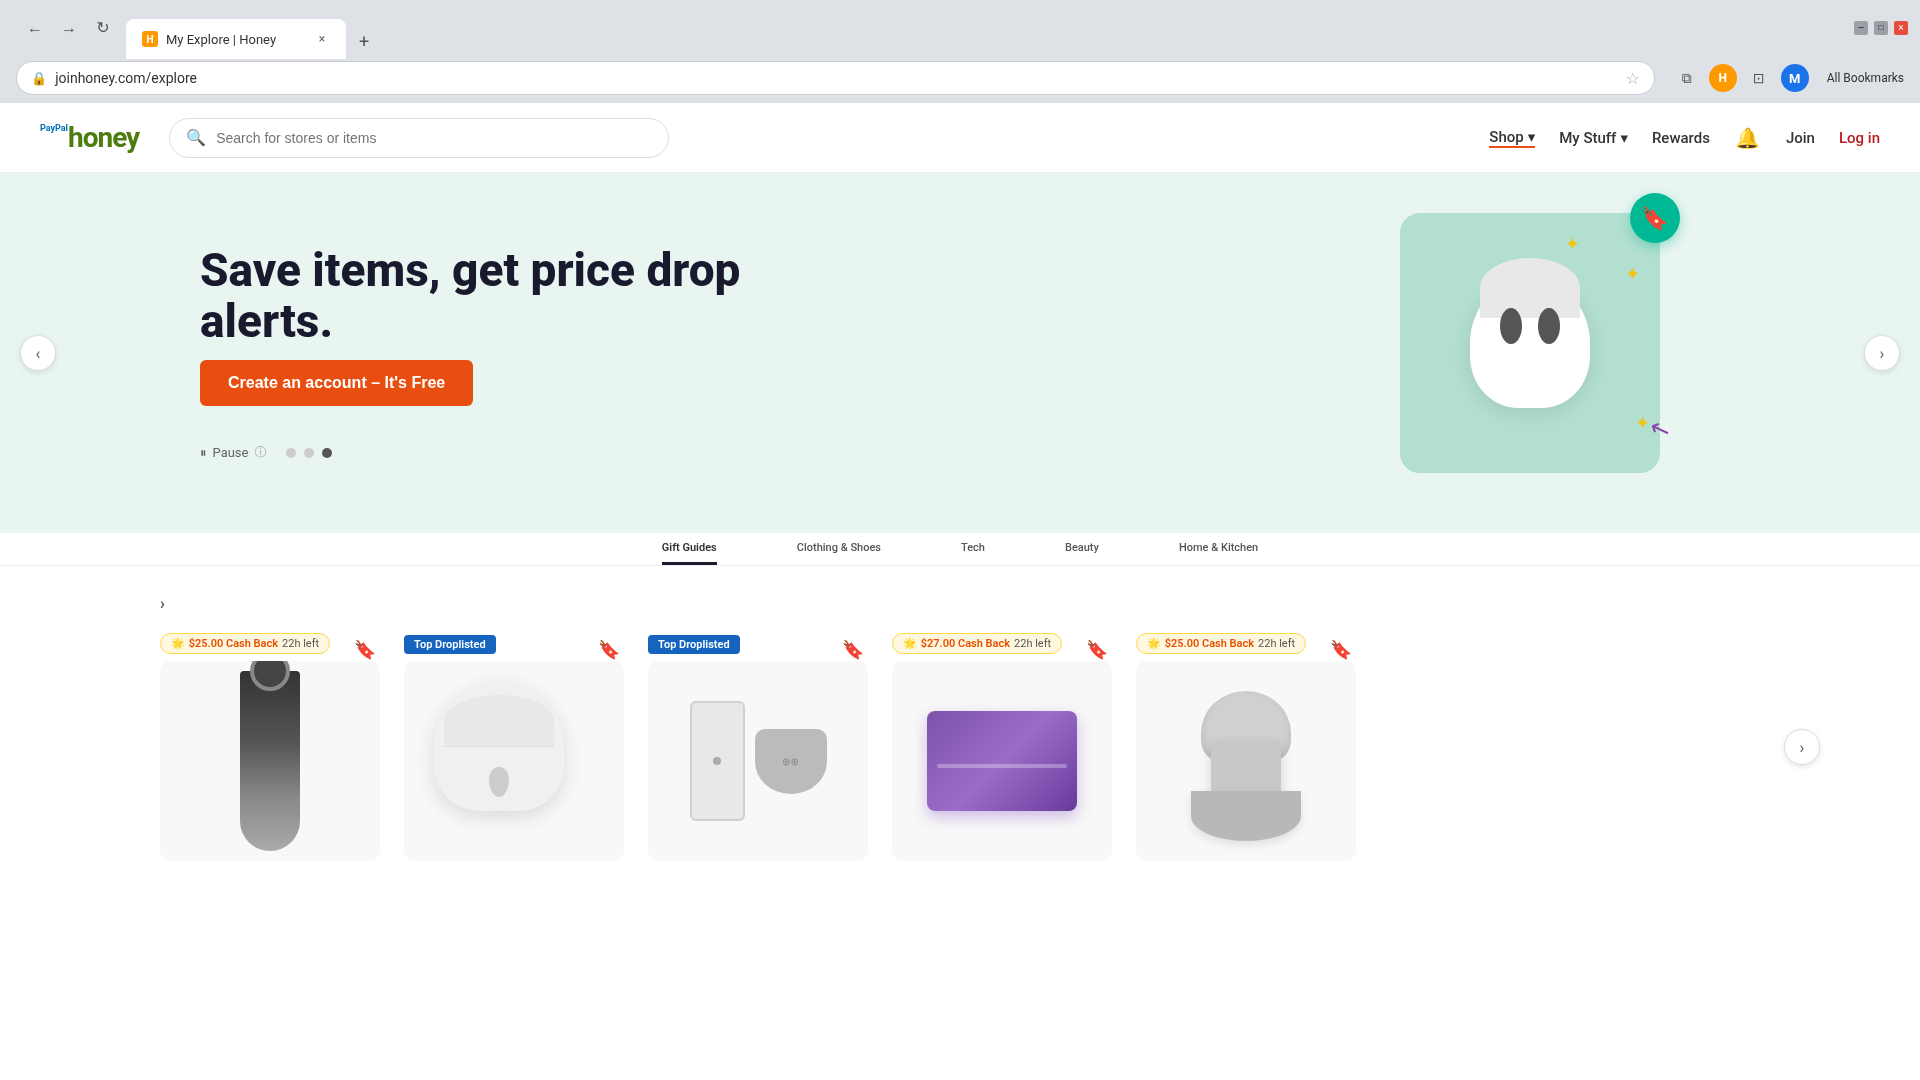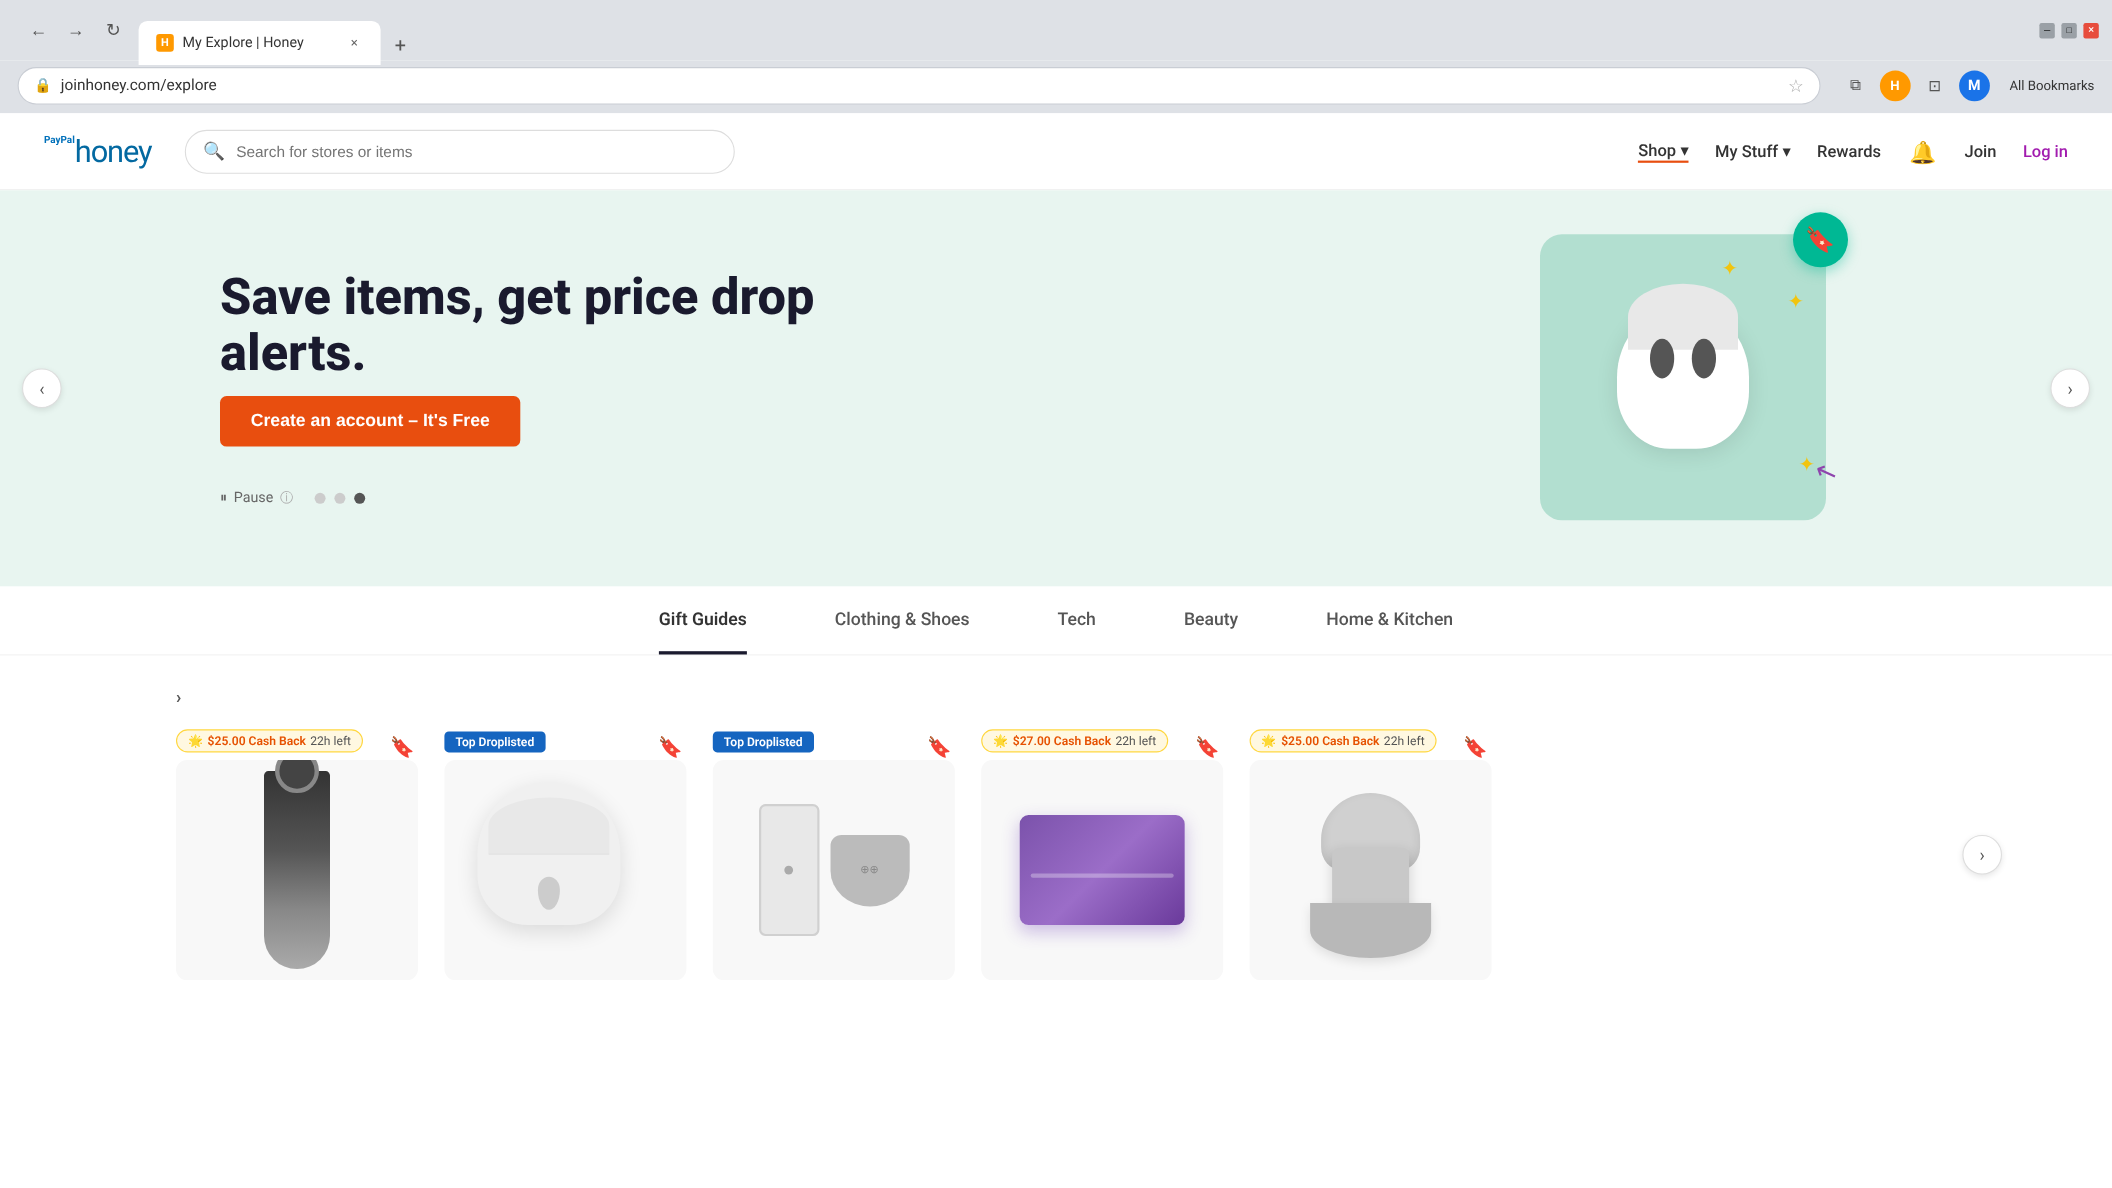--- a/index.html
+++ b/index.html
@@ -32,21 +32,21 @@
     
     .site-header { background: #fff; height: 70px; display: flex; align-items: center; padding: 0 40px; border-bottom: 1px solid #eee; gap: 30px; }
     .logo { display: flex; align-items: center; gap: 6px; cursor: pointer; }
     .search-bar { flex: 1; max-width: 500px; height: 40px; border: 1.5px solid #ddd; border-radius: 24px; display: flex; align-items: center; padding: 0 16px; gap: 10px; cursor: text; }
     .search-bar input { border: none; outline: none; flex: 1; font-size: 14px; color: #666; background: transparent; }
     .header-nav { display: flex; align-items: center; gap: 24px; margin-left: auto; }
     .nav-item { font-size: 15px; color: #333; cursor: pointer; display: flex; align-items: center; gap: 4px; font-weight: 500; }
     .nav-underline { border-bottom: 2px solid #e84e0f; }
     .bell-icon { width: 28px; height: 28px; display: flex; align-items: center; justify-content: center; cursor: pointer; color: #555; font-size: 20px; }
     .join-btn { font-size: 15px; color: #333; cursor: pointer; font-weight: 500; }
-    .login-btn { font-size: 15px; color: #a21caf; cursor: pointer; font-weight: 500; }
+    .login-btn { font-size: 15px; color: #b91c1c; cursor: pointer; font-weight: 500; }
 
     
     .hero { background: #e8f5f0; padding: 40px 200px; display: flex; align-items: center; justify-content: space-between; min-height: 300px; position: relative; }
     .hero-prev, .hero-next { position: absolute; top: 50%; transform: translateY(-50%); width: 36px; height: 36px; border-radius: 50%; background: #fff; border: 1px solid #ddd; display: flex; align-items: center; justify-content: center; cursor: pointer; color: #555; font-size: 16px; box-shadow: 0 2px 6px rgba(0,0,0,0.1); }
     .hero-prev { left: 20px; }
     .hero-next { right: 20px; }
     .hero-content { max-width: 600px; }
     .hero-title { font-size: 46px; font-weight: 800; color: #1a1a2e; line-height: 1.1; margin-bottom: 14px; }
     .hero-subtitle { font-size: 16px; color: #444; margin-bottom: 30px; }
     .hero-cta { background: #e84e0f; color: white; border: none; border-radius: 6px; padding: 14px 28px; font-size: 16px; font-weight: 600; cursor: pointer; }
@@ -62,21 +62,21 @@
     .earbud-right { width: 22px; height: 36px; background: #555; border-radius: 50% 50% 50% 50%; position: absolute; right: 30px; top: 30px; }
     .bookmark-badge { width: 50px; height: 50px; border-radius: 50%; background: #00b894; display: flex; align-items: center; justify-content: center; position: absolute; top: -20px; right: -20px; color: white; font-size: 22px; box-shadow: 0 4px 12px rgba(0,184,148,0.4); }
     .star-decoration { position: absolute; color: #f1c40f; font-size: 18px; }
     .star-1 { top: 20px; right: 80px; }
     .star-2 { top: 50px; right: 20px; }
     .star-3 { bottom: 40px; right: 10px; }
     .cursor-decoration { position: absolute; bottom: 30px; right: -10px; color: #8e44ad; font-size: 24px; transform: rotate(-20deg); }
 
     
     .category-tabs { border-bottom: 1px solid #eee; display: flex; justify-content: center; gap: 80px; padding: 0 40px; background: #fff; }
-    .category-tab { padding: 20px 0; font-size: 16px; color: #555; cursor: pointer; border-bottom: 3px solid transparent; font-weight: 500; }
+    .category-tab { padding: 8px 0; font-size: 11px; color: #555; cursor: pointer; border-bottom: 3px solid transparent; font-weight: 500; }
     .category-tab.active { color: #333; border-bottom: 3px solid #1a1a2e; font-weight: 600; }
 
     
     .products-section { padding: 28px 160px 20px; background: #fff; }
     .section-title { font-size: 22px; font-weight: 700; color: #1a1a2e; margin-bottom: 20px; display: flex; align-items: center; gap: 6px; }
     .section-title-arrow { color: #555; font-size: 16px; }
     .products-row { display: flex; gap: 24px; align-items: flex-start; position: relative; }
     .product-card { width: 220px; flex-shrink: 0; position: relative; }
     .product-badge { position: absolute; top: 0; left: 0; z-index: 2; }
     .badge-cashback { background: #fff8e1; border: 1px solid #ffd740; border-radius: 12px; padding: 3px 10px; font-size: 11px; color: #e65100; font-weight: 600; display: flex; align-items: center; gap: 4px; }
@@ -130,21 +130,21 @@
   </div>
   <div class="bookmarks-bar" style="margin-left:8px; padding:0;justify-content:center;">
     <span style="font-size:12px; color:#333; cursor:pointer;">All Bookmarks</span>
   </div>
 </div>
 
 <div class="site-header">
   <div class="logo">
     <div style="display:flex; flex-direction:row; line-height:1;">
       <span style="font-size:9px; color:#0070ba; font-weight:700;">PayPal</span>
-      <span style="font-size:28px; font-weight:400; color:#0369a1; letter-spacing:-1px;">honey</span>
+      <span style="font-size:28px; font-weight:700; color:#4d7c0f; letter-spacing:-1px;">honey</span>
     </div>
   </div>
 
   <div class="search-bar">
     <span style="color:#999;">🔍</span>
     <input type="text" style="border: none; outline: none; flex: 1 1 0%; font-size: 14px; color: rgb(102, 102, 102); background: transparent;" placeholder="Search for stores or items">
   </div>
 
   <div class="header-nav">
     <div class="nav-item nav-underline">

